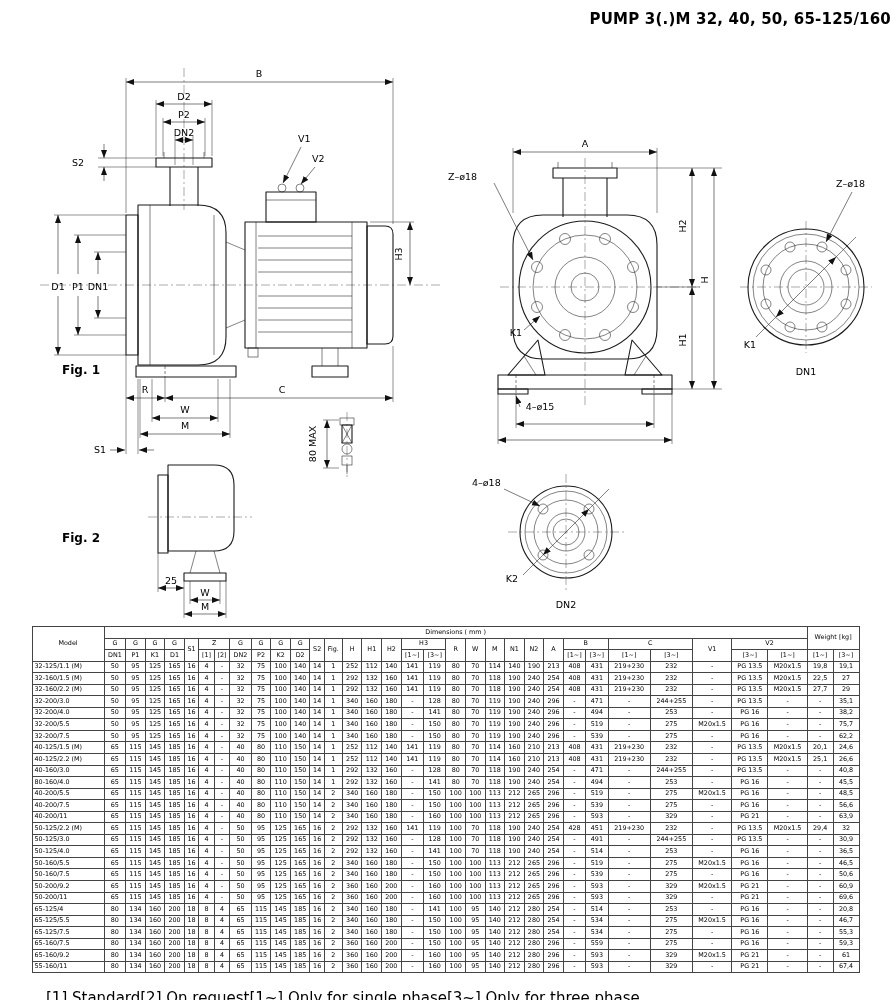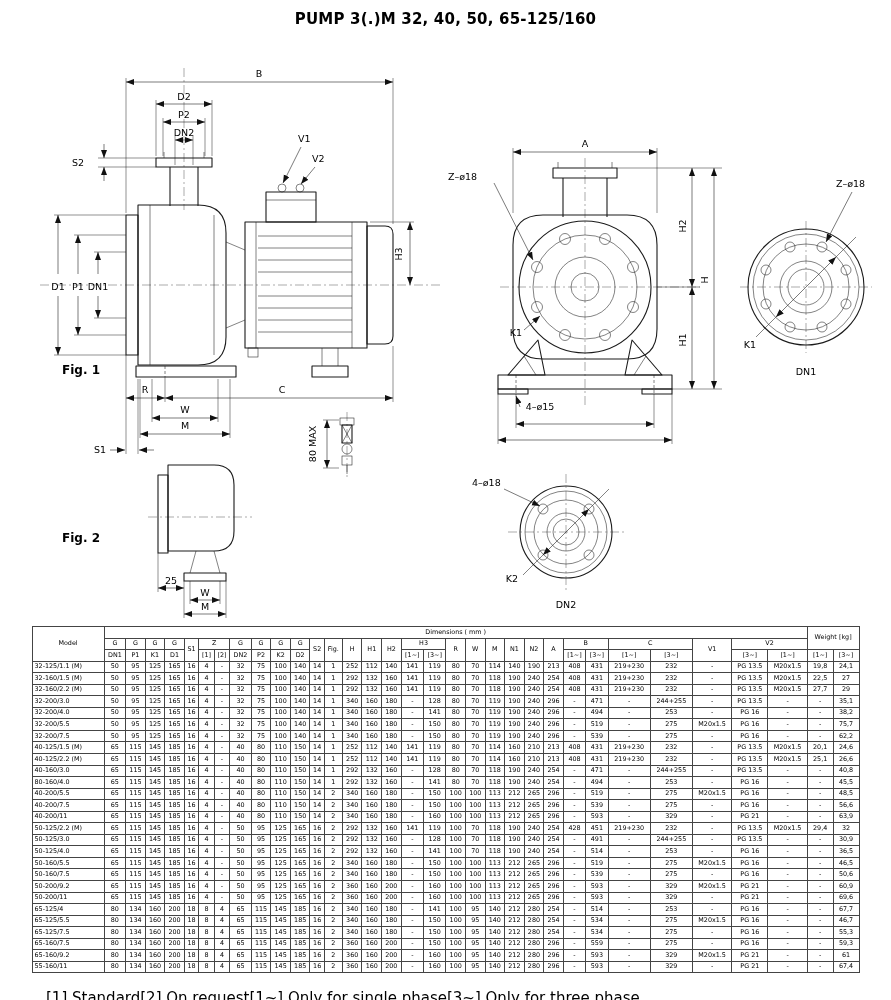--- a/index.html
+++ b/index.html
@@ -2,21 +2,21 @@
 <html><head>
 <meta charset="utf-8">
 <style>
   html,body{margin:0;padding:0;}
   body{
     width:891px;height:1000px;background:#ffffff;color:#000;
     font-family:"DejaVu Sans","Liberation Sans",sans-serif;
     overflow:hidden;position:relative;
   }
   h1[data-name="page-title"]{
-    text-align:center;font-size:15px;font-weight:bold;
+    text-align:right;font-size:15px;font-weight:bold;
     margin:10px 0 2px 0;letter-spacing:.2px;
   }
   svg{display:block;margin:0 auto;}
   
   .o{fill:none;stroke:#1b1b1b;stroke-width:1.1;stroke-linejoin:round;}
   .t{fill:none;stroke:#1b1b1b;stroke-width:.55;}
   .dsh{fill:none;stroke:#1b1b1b;stroke-width:.55;stroke-dasharray:3 2;}
   .cl{fill:none;stroke:#555;stroke-width:.5;stroke-dasharray:9 3 2 3;}
   .de{stroke:#222;stroke-width:.5;fill:none;}
   .d{stroke:#222;stroke-width:.6;fill:none;marker-start:url(#ar);marker-end:url(#ar);}
@@ -422,21 +422,21 @@
         <td data-name="table-cell">190</td>
         <td data-name="table-cell">213</td>
         <td data-name="table-cell">408</td>
         <td data-name="table-cell">431</td>
         <td data-name="table-cell">219+230</td>
         <td data-name="table-cell">232</td>
         <td data-name="table-cell">-</td>
         <td data-name="table-cell">PG 13.5</td>
         <td data-name="table-cell">M20x1.5</td>
         <td data-name="table-cell">19,8</td>
-        <td data-name="table-cell">24,1</td>
+        <td data-name="table-cell">19,1</td>
       </tr>
       <tr data-name="table-row">
         <td data-name="model-cell" class="model">32-160/1.5 (M)</td>
         <td data-name="table-cell">50</td>
         <td data-name="table-cell">95</td>
         <td data-name="table-cell">125</td>
         <td data-name="table-cell">165</td>
         <td data-name="table-cell">16</td>
         <td data-name="table-cell">4</td>
         <td data-name="table-cell">-</td>
@@ -1178,21 +1178,21 @@
         <td data-name="table-cell">280</td>
         <td data-name="table-cell">254</td>
         <td data-name="table-cell">-</td>
         <td data-name="table-cell">514</td>
         <td data-name="table-cell">-</td>
         <td data-name="table-cell">253</td>
         <td data-name="table-cell">-</td>
         <td data-name="table-cell">PG 16</td>
         <td data-name="table-cell">-</td>
         <td data-name="table-cell">-</td>
-        <td data-name="table-cell">67,7</td>
+        <td data-name="table-cell">20,8</td>
       </tr>
       <tr data-name="table-row">
         <td data-name="model-cell" class="model">65-125/5.5</td>
         <td data-name="table-cell">80</td>
         <td data-name="table-cell">134</td>
         <td data-name="table-cell">160</td>
         <td data-name="table-cell">200</td>
         <td data-name="table-cell">18</td>
         <td data-name="table-cell">8</td>
         <td data-name="table-cell">4</td>

